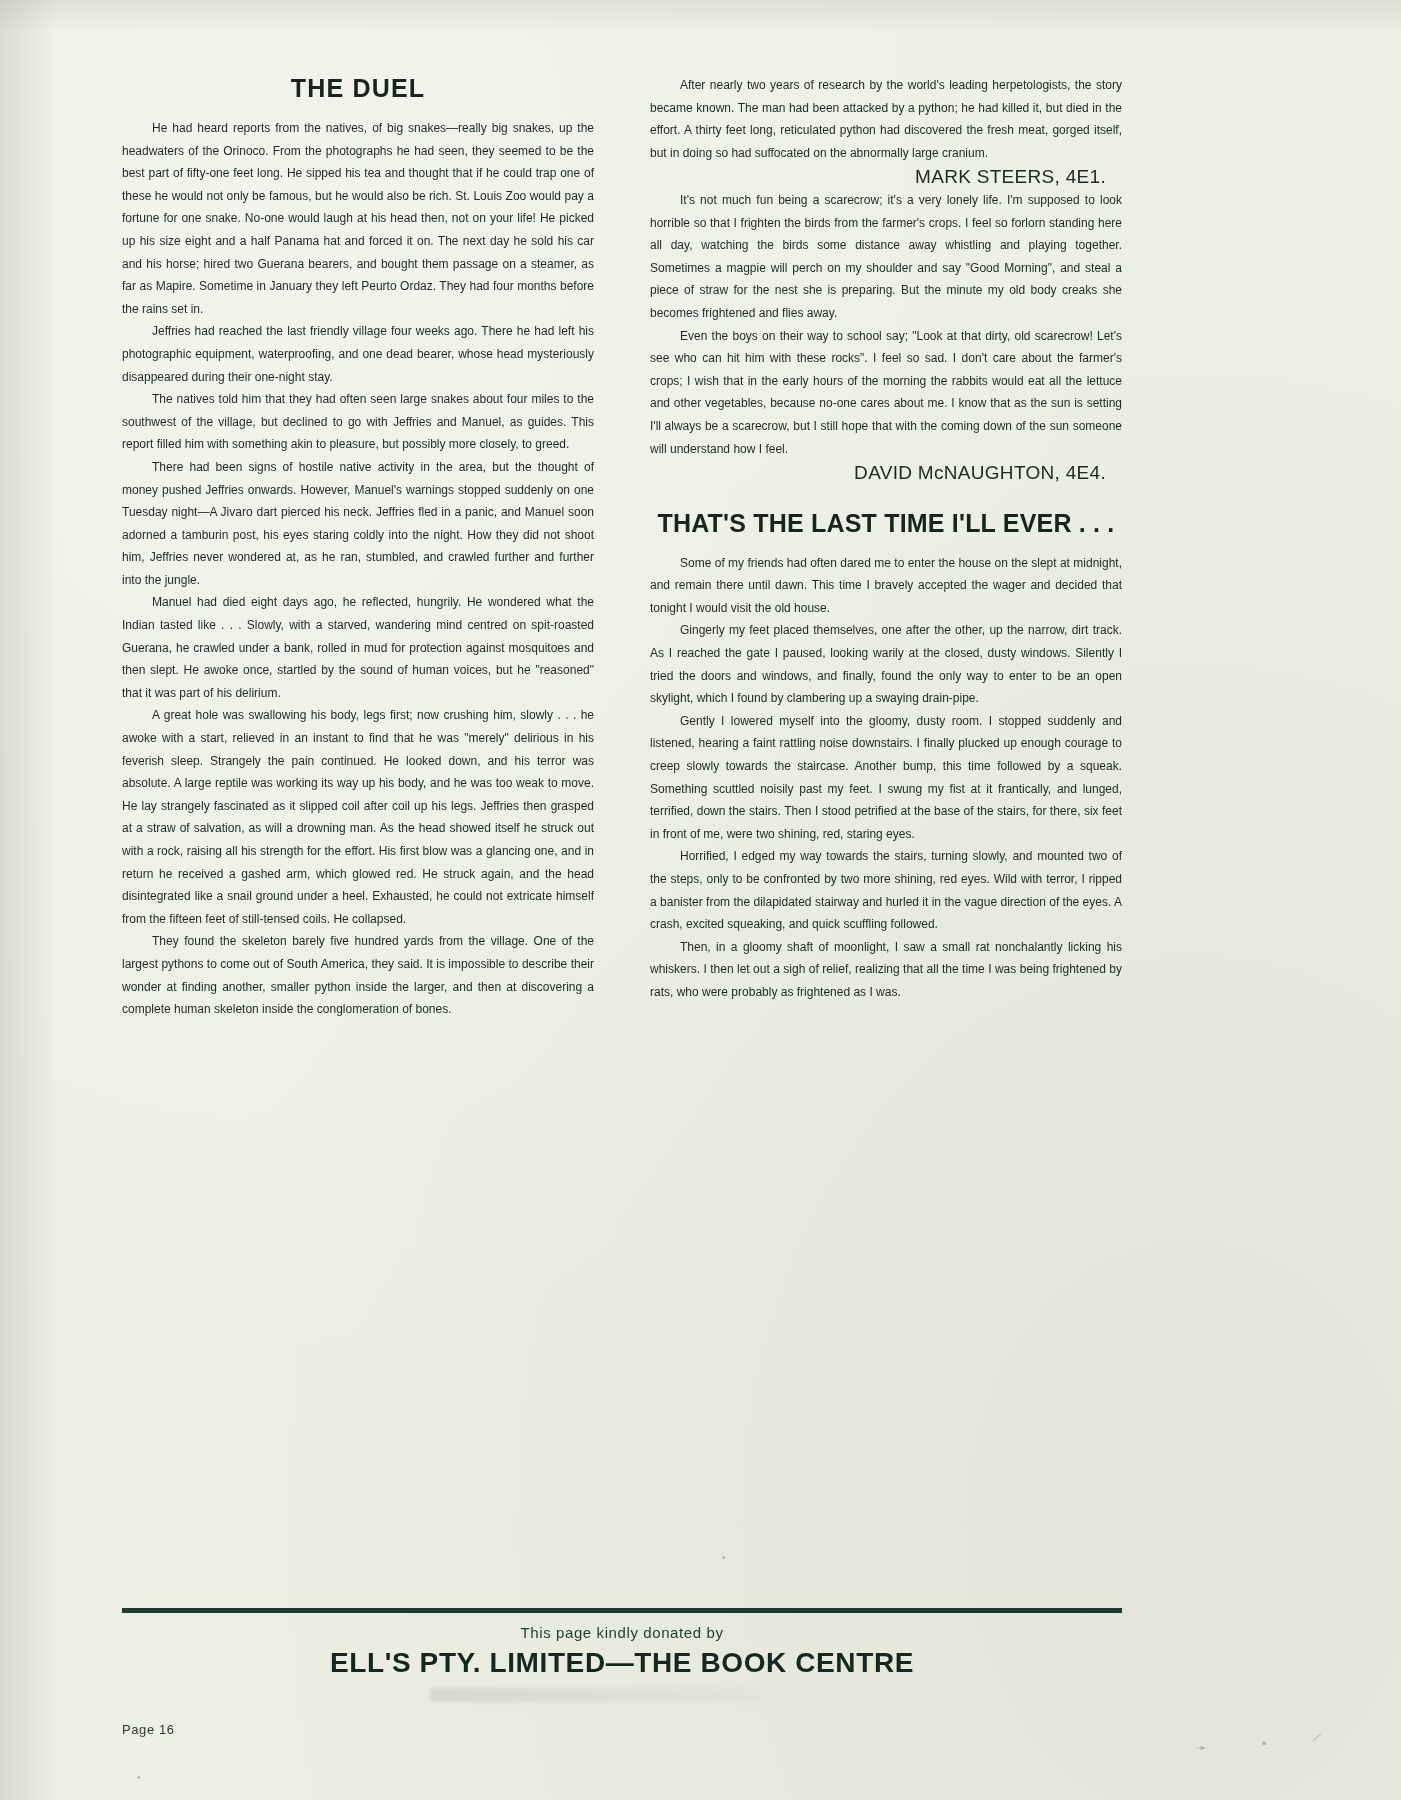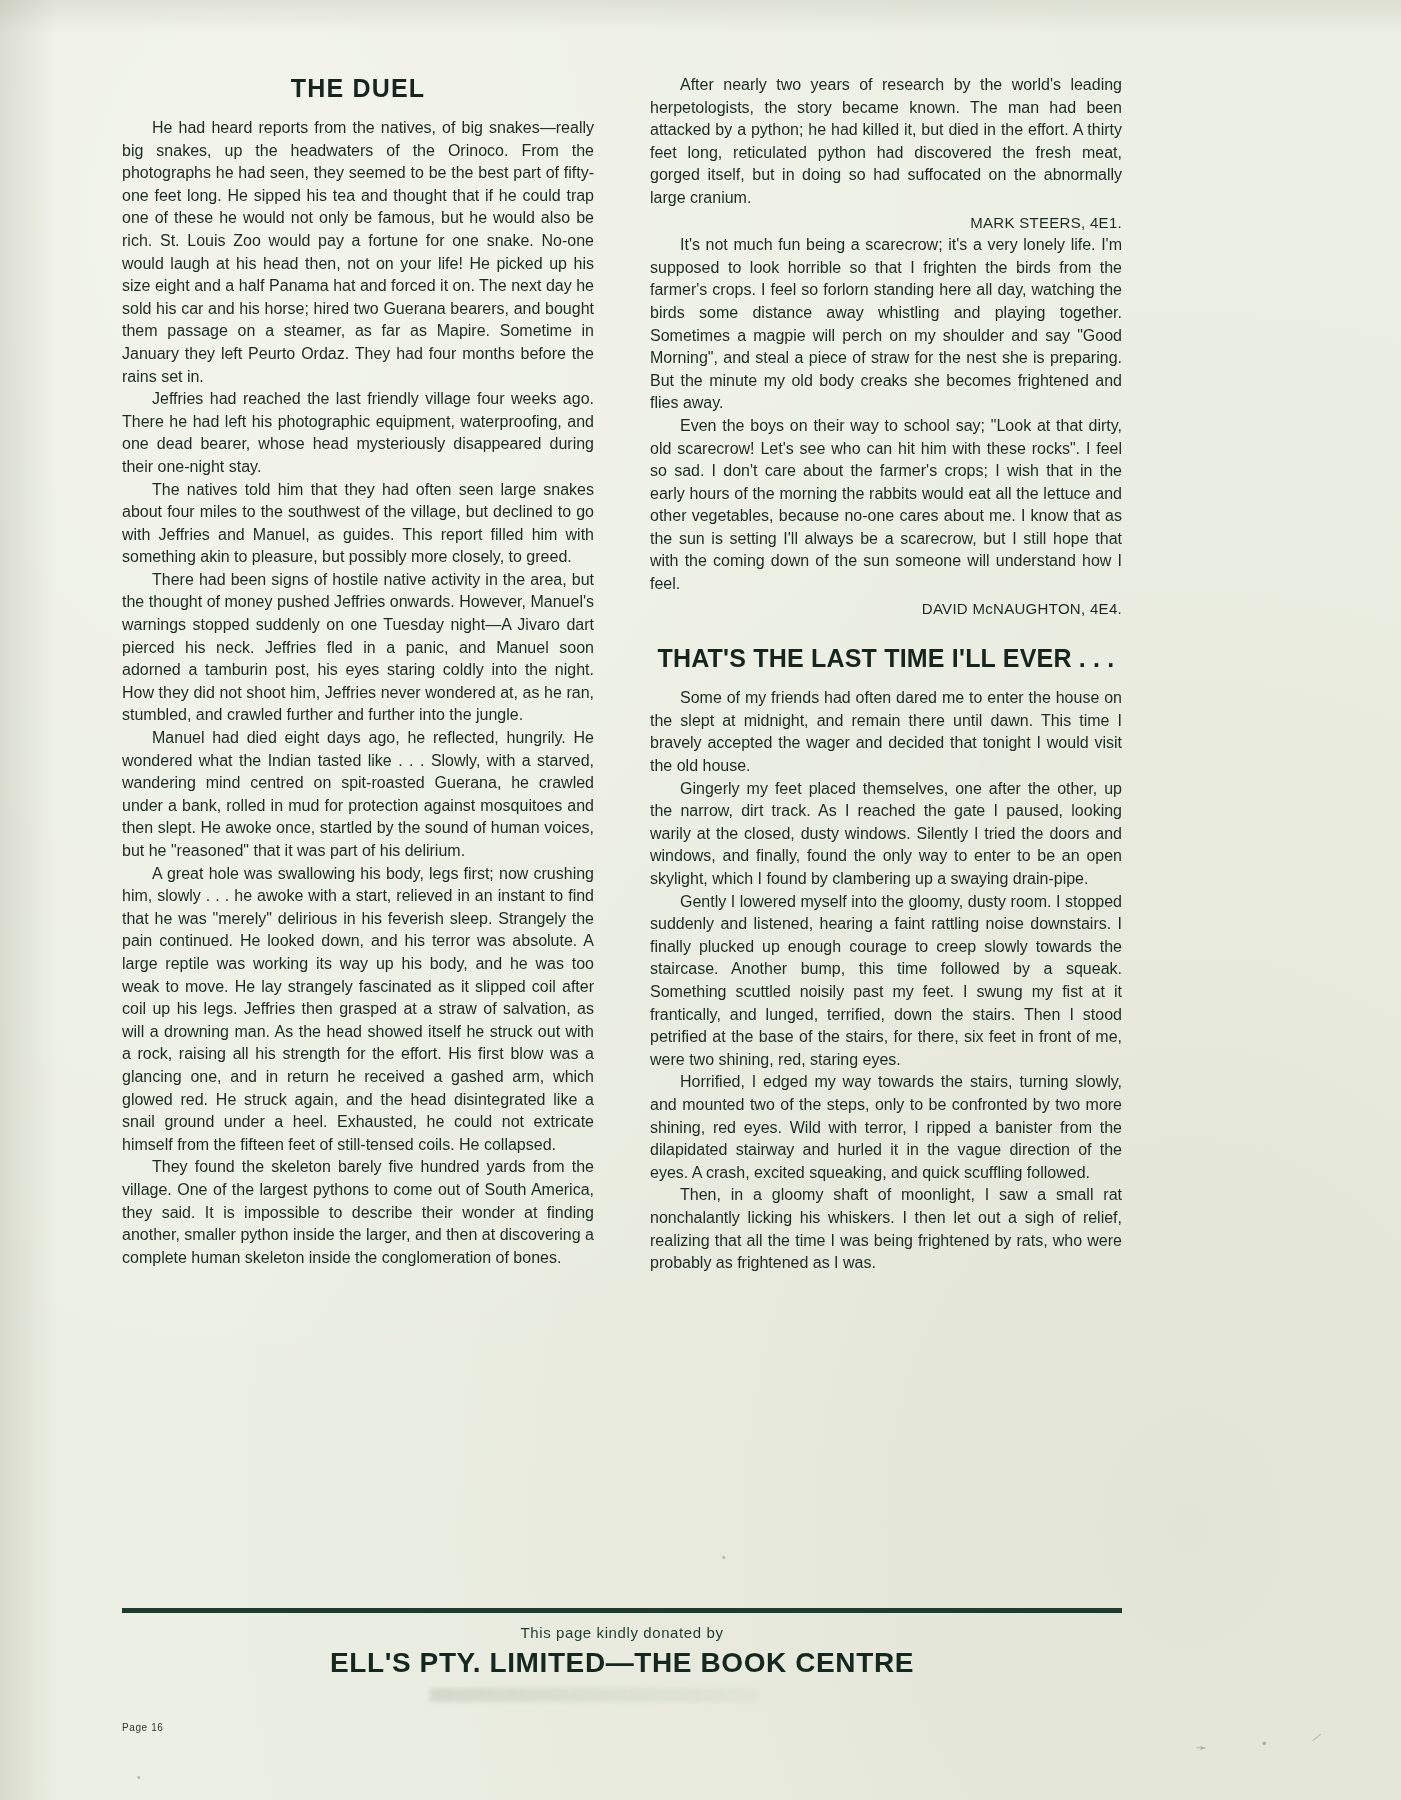--- a/index.html
+++ b/index.html
@@ -60,35 +60,35 @@
     color: #16251e;
     font-family: "Liberation Sans", sans-serif;
   }
   h1.article-title.tight {
     letter-spacing: 0.2px;
   }
   h1.article-title.spaced-top {
     margin-top: 24px;
   }
   p.body {
-    font-size: 16px;
+    font-size: 12px;
     line-height: 22.6px;
     margin: 0;
     text-align: justify;
     text-justify: inter-word;
     color: #1b2a22;
     text-indent: 30px;
     -webkit-hyphens: none;
     hyphens: none;
   }
   .byline {
-    font-size: 15px;
+    font-size: 19px;
     line-height: 22.6px;
     text-align: right;
-    margin: 2px 0 0 0;
+    margin: 2px 16px 0 0;
     letter-spacing: 0.3px;
     color: #1b2a22;
   }
   .footer-rule {
     position: absolute;
     left: 122px;
     top: 1608px;
     width: 1000px;
     height: 5px;
     background: #1d3b2f;
@@ -110,21 +110,21 @@
   .footer-line2 {
     font-size: 28px;
     font-weight: bold;
     letter-spacing: 0.6px;
     color: #14281f;
   }
   .page-number {
     position: absolute;
     left: 122px;
     top: 1722px;
-    font-size: 10px;
+    font-size: 13px;
     letter-spacing: 0.6px;
     color: #2a3a32;
   }
   .smudge {
     position: absolute;
     pointer-events: none;
     color: rgba(60,70,60,0.35);
     font-size: 13px;
   }
   .spec-a { left: 1196px; top: 1740px; }

